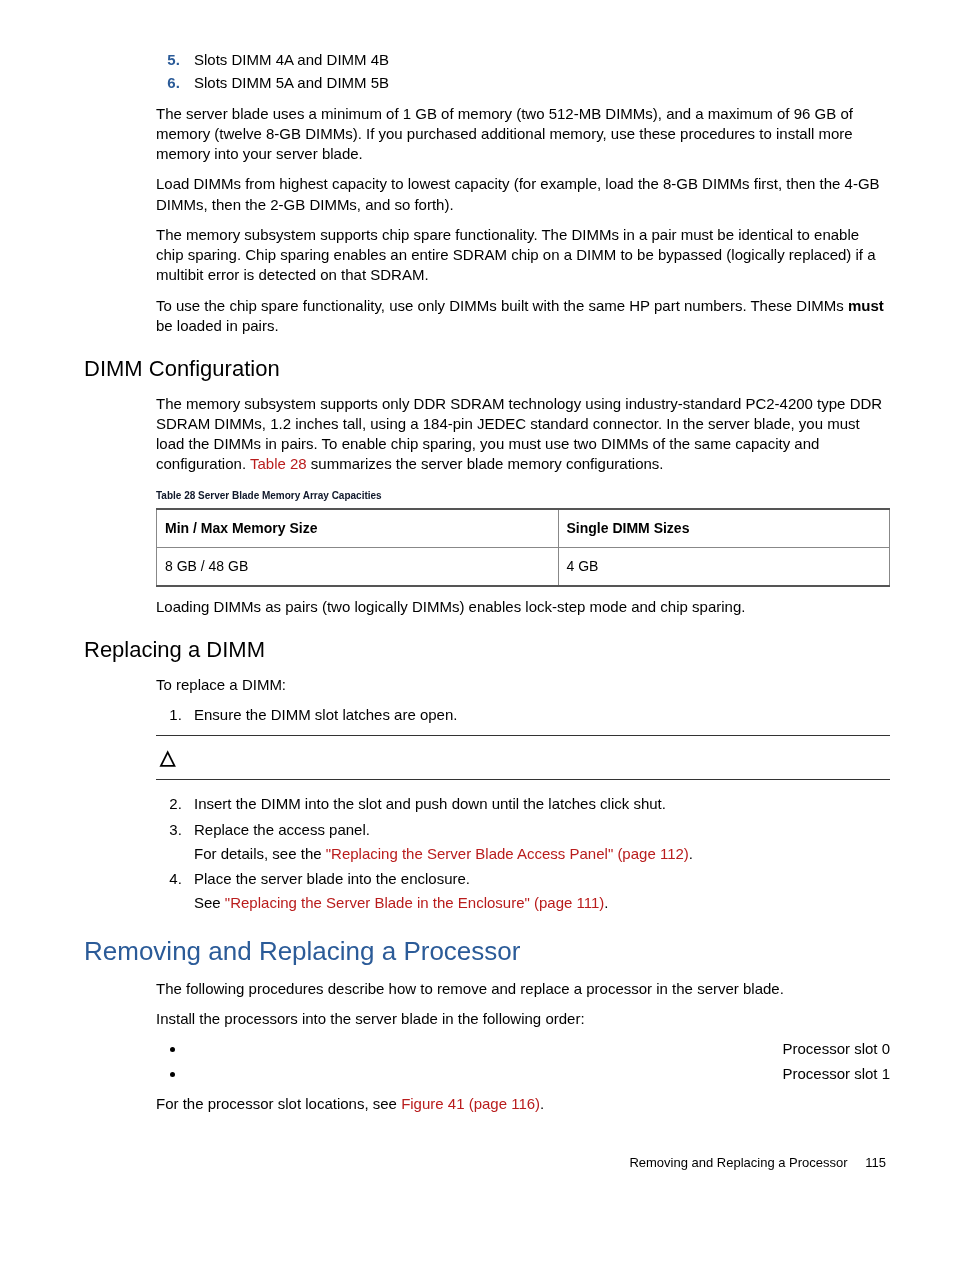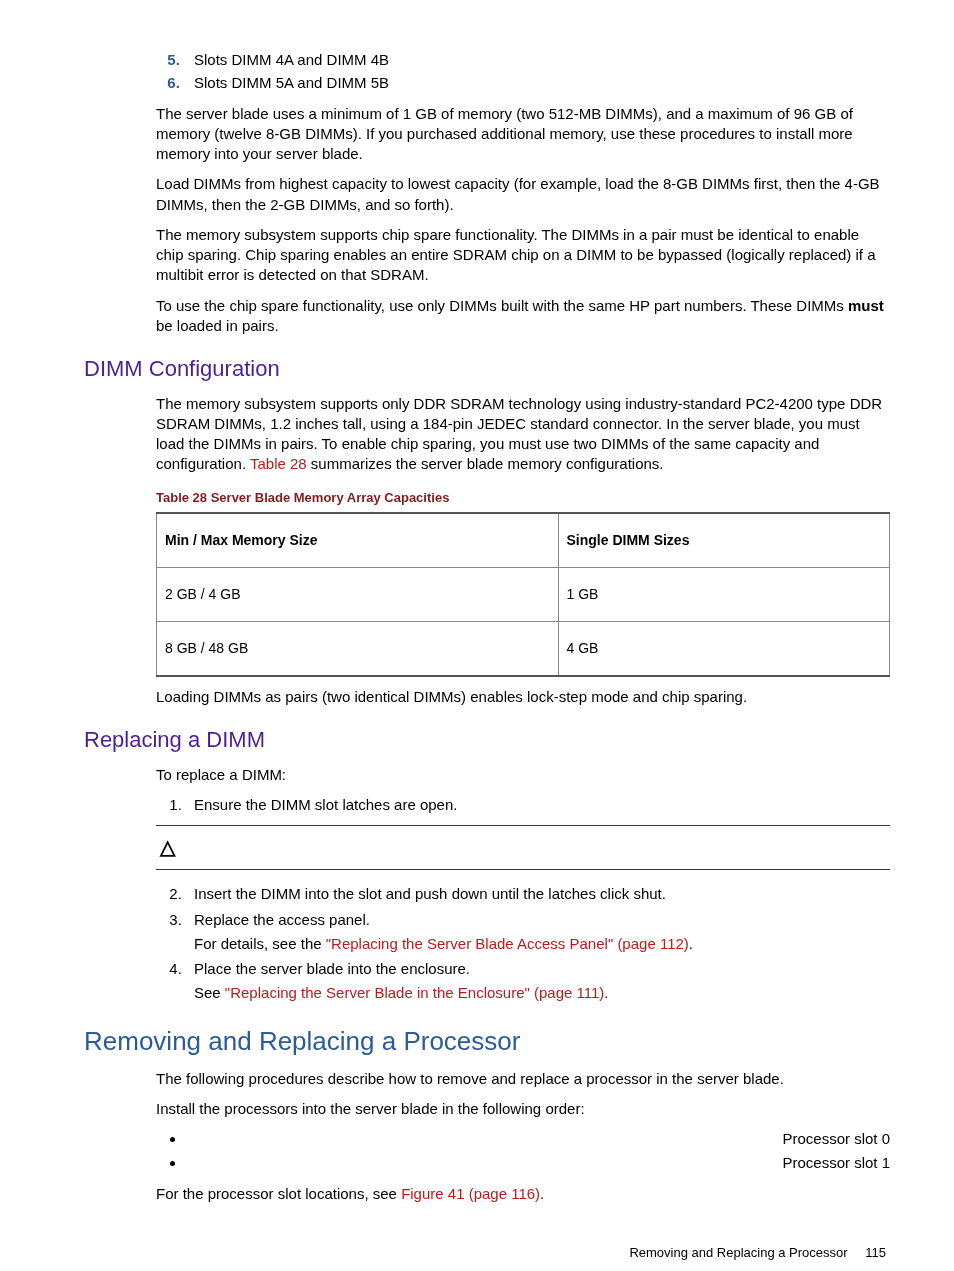--- a/index.html
+++ b/index.html
@@ -10,25 +10,25 @@
     padding: 50px 64px 40px 64px;
     width: 954px;
     box-sizing: border-box;
     line-height: 1.35;
   }
   .ol-top { margin: 0 0 10px 0; padding-left: 120px; }
   .ol-top li { padding-left: 10px; margin-bottom: 3px; }
   .ol-top li::marker { font-weight: bold; color: #2b5b98; }
   p.body { margin: 10px 0 10px 92px; }
   p.body2 { margin: 10px 0 10px 92px; }
-  h2.sec { font-weight: normal; color: #4c1d95; font-size: 22px; margin: 18px 0 6px 20px; }
+  h2.sec { font-weight: normal; color: #000000; font-size: 22px; margin: 18px 0 6px 20px; }
   h1.sec { font-weight: normal; color: #2b5b98; font-size: 26px; margin: 20px 0 8px 20px; }
-  .tbl-caption { font-weight: bold; color: #7f1d1d; font-size: 13px; margin: 14px 0 6px 92px; }
+  .tbl-caption { font-weight: bold; color: #0f172a; font-size: 10px; margin: 14px 0 6px 92px; }
   table.mem { border-collapse: collapse; width: calc(100% - 92px); margin-left: 92px; font-size: 14px; }
-  table.mem th, table.mem td { border: 1px solid #888; padding: 17px 8px; text-align: left; }
+  table.mem th, table.mem td { border: 1px solid #888; padding: 9px 8px; text-align: left; }
   table.mem th { font-weight: bold; border-top: 2px solid #555; }
   table.mem tr:last-child td { border-bottom: 2px solid #555; }
   .ol-steps { margin: 6px 0 10px 92px; padding-left: 30px; }
   .ol-steps > li { padding-left: 8px; margin-bottom: 5px; }
   .caution-box { margin: 8px 0 14px 92px; border-top: 1px solid #333; border-bottom: 1px solid #333; padding: 8px 0 8px 0; display: flex; }
   .caution-icon { font-size: 20px; font-weight: bold; width: 40px; flex: 0 0 40px; text-align: left; padding-left: 4px; }
   .caution-text { flex: 1; }
   .caution-label { font-weight: bold; margin-right: 12px; }
   a.xref { color: #b91c1c; text-decoration: none; }
   .sub { margin-top: 4px; }
@@ -61,31 +61,27 @@
 <div class="tbl-caption">Table 28 Server Blade Memory Array Capacities</div>
 <table class="mem">
   <thead>
     <tr>
       <th>Min / Max Memory Size</th>
       <th>Single DIMM Sizes</th>
     </tr>
   </thead>
   <tbody>
     <tr>
-        <td>2 GB / 4 GB</td>
-        <td>1 GB</td>
-      </tr>
-    <tr>
         <td>8 GB / 48 GB</td>
         <td>4 GB</td>
       </tr>
   </tbody>
 </table>
 
-<p class="body">Loading DIMMs as pairs (two identical DIMMs) enables lock-step mode and chip sparing.</p>
+<p class="body">Loading DIMMs as pairs (two logically DIMMs) enables lock-step mode and chip sparing.</p>
 
 <h2 class="sec">Replacing a DIMM</h2>
 <p class="body2">To replace a DIMM:</p>
 
 <ol class="ol-steps">
   <li><span>Ensure the DIMM slot latches are open.</span></li>
 </ol>
 
 <div class="caution-box">
   <div class="caution-icon">△</div>

